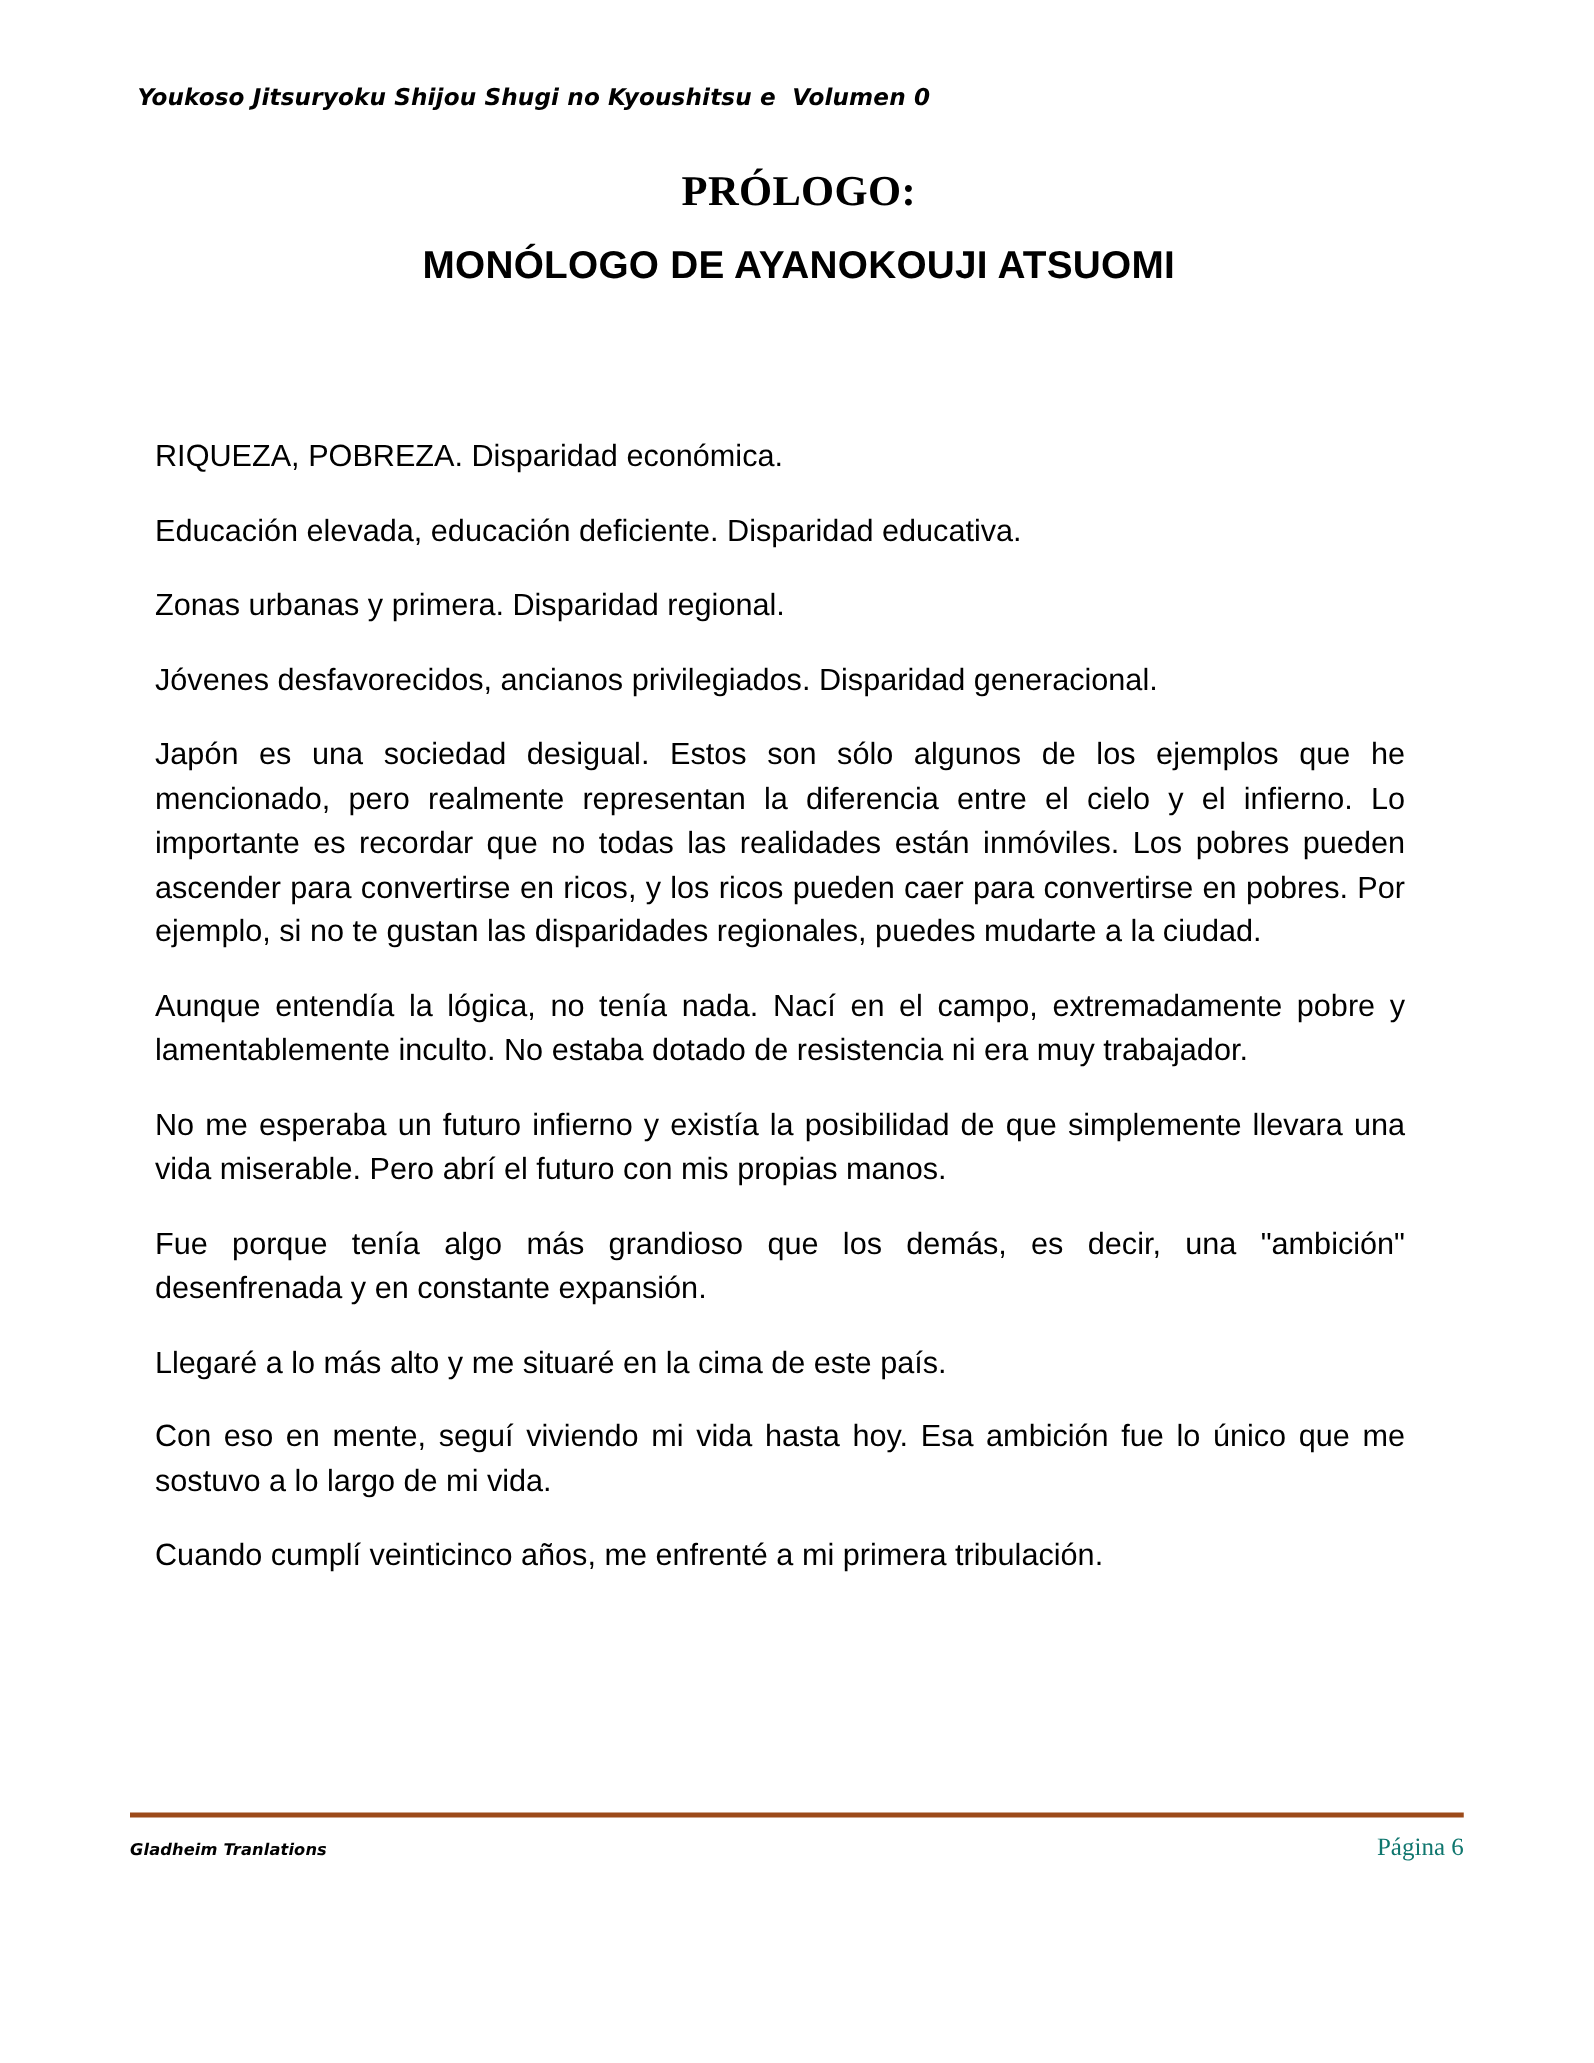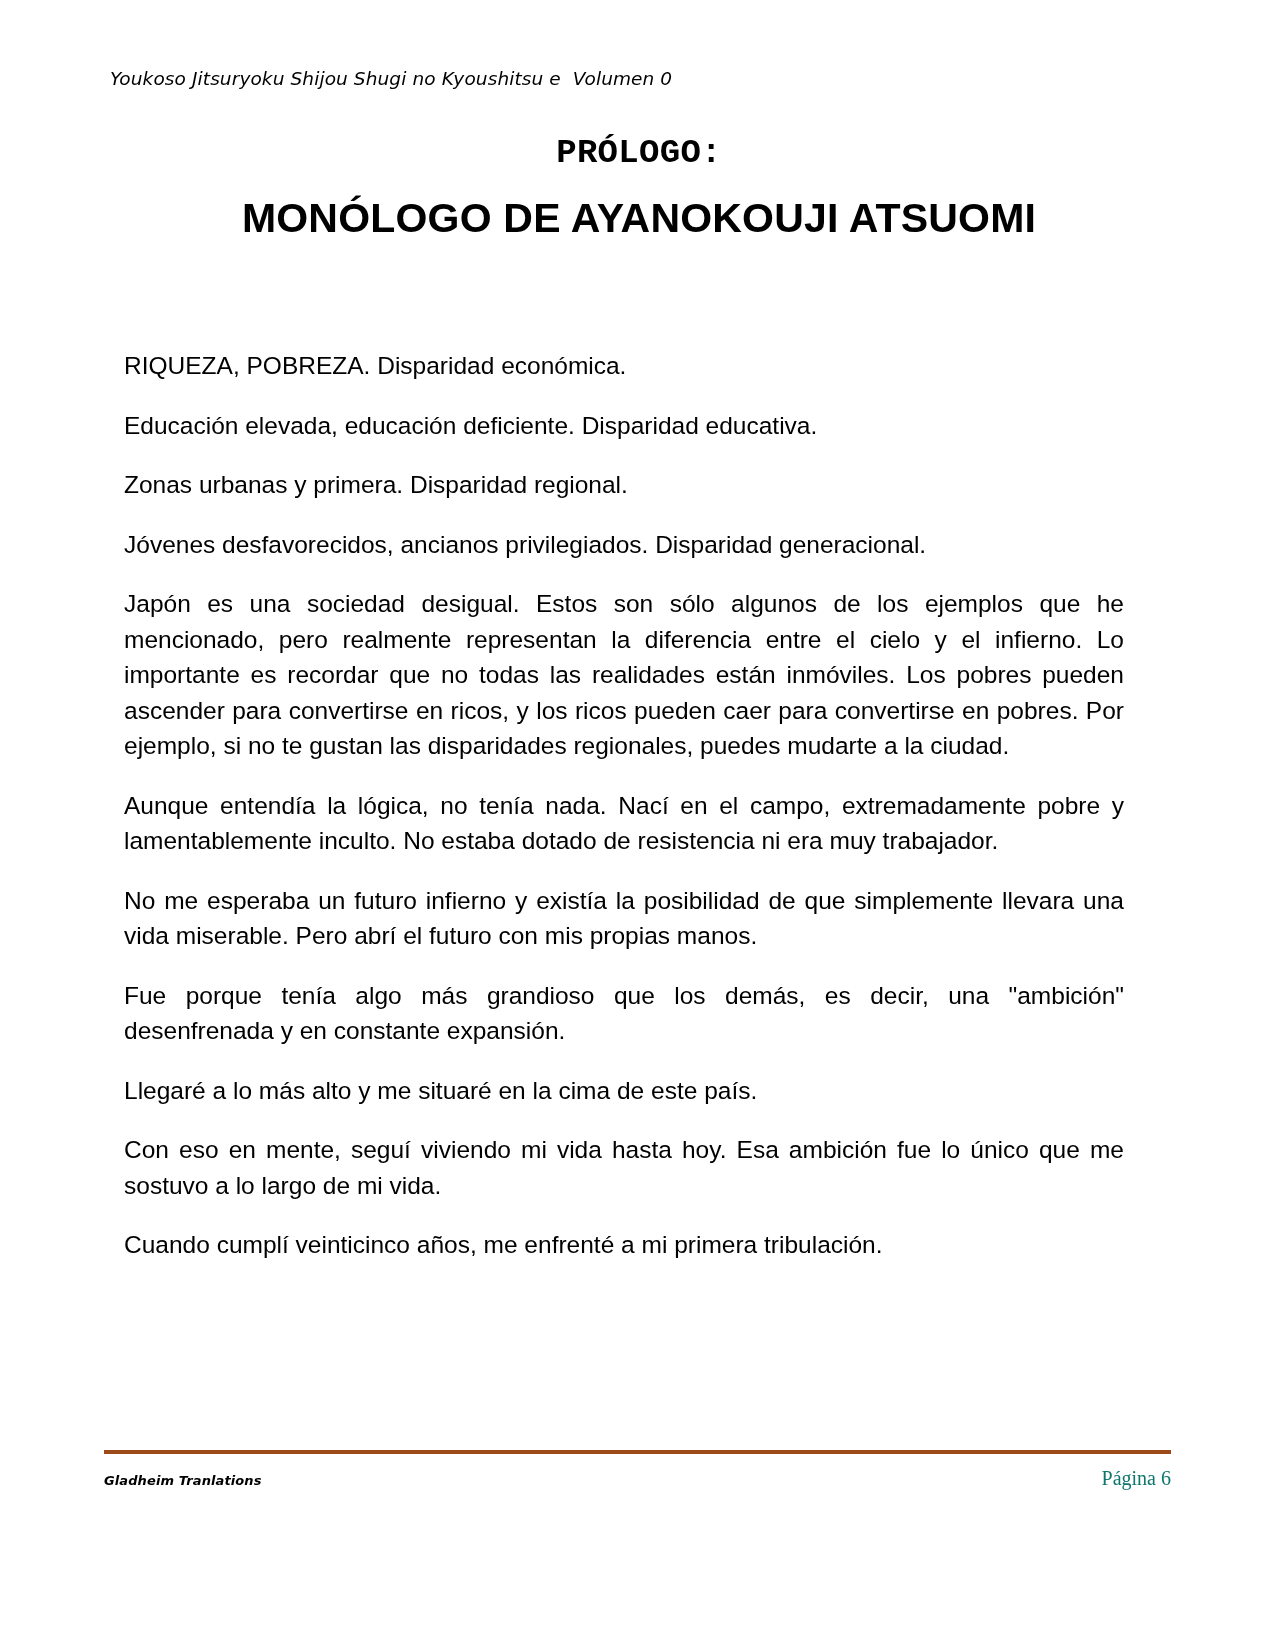--- a/index.html
+++ b/index.html
@@ -19,46 +19,46 @@
   }
 
   
   .doc-header {
     position: absolute;
     left: 110px;
     top: 68px;
     width: 1060px;
     font-family: "DejaVu Sans", sans-serif;
     font-size: 18.5px;
-    font-weight: normal;
+    font-weight: bold;
     font-style: italic;
     letter-spacing: 0.1px;
     white-space: pre;
     color: #000000;
   }
 
   
   .title-block {
     position: absolute;
     left: 110px;
     top: 132px;
     width: 1058px;
     text-align: center;
   }
   .title-main {
-    font-family: Liberation Mono, monospace;
+    font-family: Liberation Serif, serif;
     font-size: 34px;
     font-weight: bold;
     line-height: 1.28;
     margin: 0 0 16px 0;
     letter-spacing: 0.3px;
   }
   .title-sub {
     font-family: "Liberation Sans", sans-serif;
-    font-size: 41px;
+    font-size: 31px;
     font-weight: bold;
     line-height: 1.3;
     margin: 0;
     letter-spacing: 0.2px;
   }
 
   
   .body-block {
     position: absolute;
     left: 124px;

